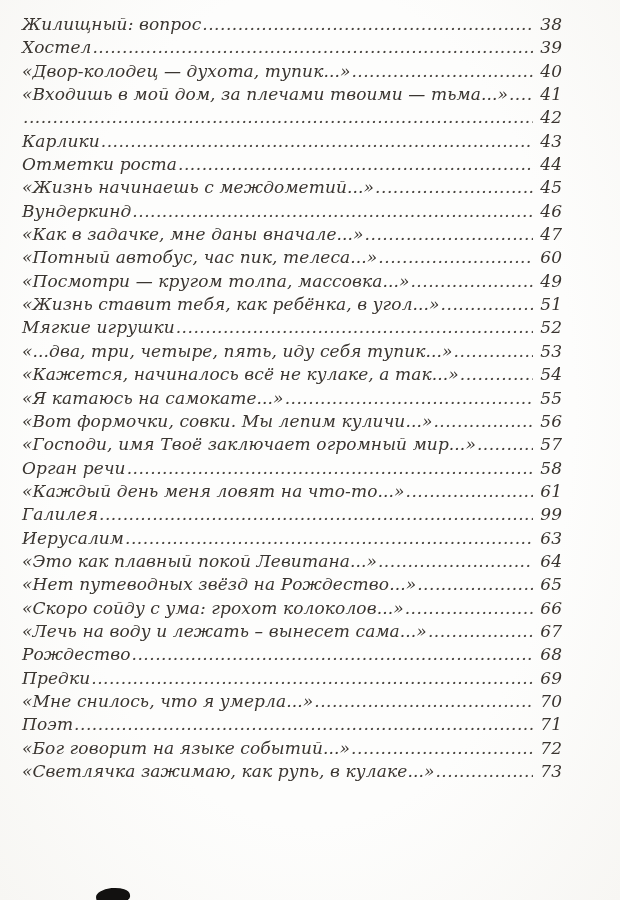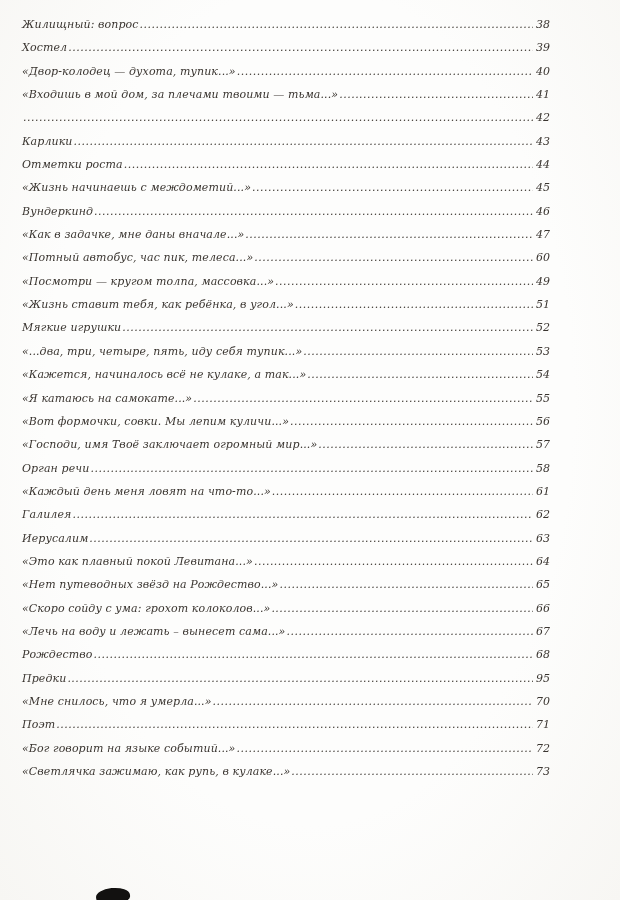--- a/index.html
+++ b/index.html
@@ -19,21 +19,21 @@
     inset: 0;
     background: radial-gradient(ellipse at 50% 45%, #fdfdfc 60%, #f7f6f3 100%);
   }
   .toc {
     position: absolute;
     top: 13px;
     left: 22px;
     right: 58px;
     color: #3a3530;
     font-style: italic;
-    font-size: 11px;
+    font-size: 17px;
   }
   .toc-row {
     display: flex;
     align-items: baseline;
     line-height: 23.35px;
     white-space: nowrap;
   }
   .toc-title {
     flex: 0 0 auto;
     letter-spacing: 0.1px;
@@ -45,20 +45,21 @@
     margin: 0 3px 0 1px;
     color: #46413b;
   }
   .toc-leader::after {
     content: "........................................................................................................................................................................................................";
     letter-spacing: 0.5px;
   }
   .toc-page-num {
     flex: 0 0 auto;
     min-width: 26px;
+    text-align: right;
   }
   .scan-artifact {
     position: absolute;
     left: 96px;
     top: 888px;
     width: 34px;
     height: 16px;
     background: #121110;
     border-radius: 55% 60% 45% 50%;
     transform: rotate(-6deg);
@@ -191,21 +192,21 @@
 
   <div class="toc-row">
     <span class="toc-title">«Каждый день меня ловят на что-то...»</span>
     <span class="toc-leader"></span>
     <span class="toc-page-num">61</span>
   </div>
 
   <div class="toc-row">
     <span class="toc-title">Галилея</span>
     <span class="toc-leader"></span>
-    <span class="toc-page-num">62</span>
+    <span class="toc-page-num">99</span>
   </div>
 
   <div class="toc-row">
     <span class="toc-title">Иерусалим</span>
     <span class="toc-leader"></span>
     <span class="toc-page-num">63</span>
   </div>
 
   <div class="toc-row">
     <span class="toc-title">«Это как плавный покой Левитана...»</span>
@@ -233,21 +234,21 @@
 
   <div class="toc-row">
     <span class="toc-title">Рождество</span>
     <span class="toc-leader"></span>
     <span class="toc-page-num">68</span>
   </div>
 
   <div class="toc-row">
     <span class="toc-title">Предки</span>
     <span class="toc-leader"></span>
-    <span class="toc-page-num">95</span>
+    <span class="toc-page-num">69</span>
   </div>
 
   <div class="toc-row">
     <span class="toc-title">«Мне снилось, что я умерла...»</span>
     <span class="toc-leader"></span>
     <span class="toc-page-num">70</span>
   </div>
 
   <div class="toc-row">
     <span class="toc-title">Поэт</span>

